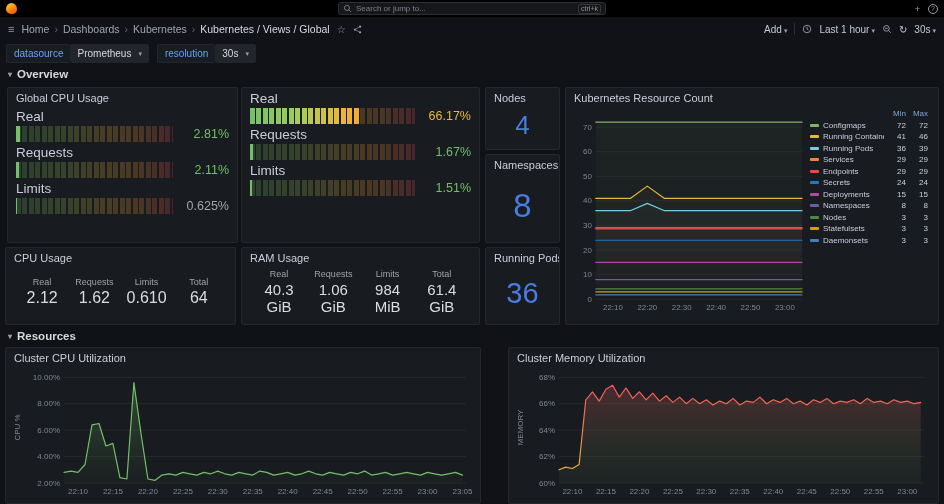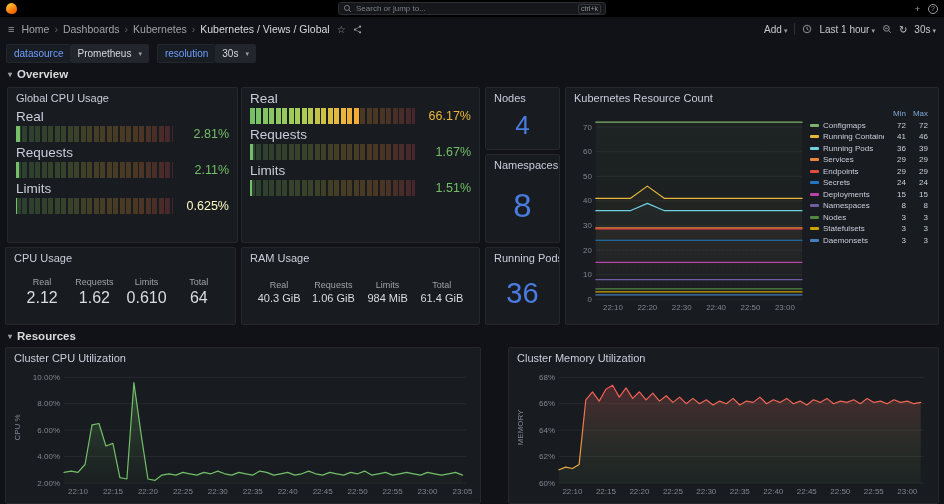--- a/index.html
+++ b/index.html
@@ -46,21 +46,21 @@
   .gauge-bar .lit{position:absolute;left:0;top:0;bottom:0;background-image:var(--grad);background-repeat:no-repeat;}
   .gauge-bar .cells{position:absolute;inset:0;background:repeating-linear-gradient(90deg,transparent 0 5px,#181b1f 5px 6.5px);}
   .gauge-value{width:50px;text-align:right;font-size:12.5px;font-weight:500;}
   
   .big-stat{display:flex;align-items:center;justify-content:center;height:calc(100% - 22px);font-weight:500;}
   
   .stats{display:flex;justify-content:space-between;align-items:center;height:calc(100% - 24px);padding:0 10px;}
   .stat{text-align:center;flex:1;}
   .stat .lbl{font-size:9px;color:#9fa3a8;margin-bottom:2px;}
   .stat .val{font-size:16px;color:#dadce0;font-weight:500;}
-  .stat .val.sm{font-size:11px;}
+  .stat .val.sm{font-size:15px;}
   
   .chart-body{display:flex;padding:0 6px;}
   svg text{font-size:8px;fill:#808691;font-family:"Liberation Sans",sans-serif;}
   .legend{width:124px;padding:2px 4px 0 2px;font-size:8px;color:#ccccdc;}
   .lg-row{display:flex;align-items:center;height:11.5px;white-space:nowrap;}
   .lg-name{flex:1;display:flex;align-items:center;gap:4px;overflow:hidden;}
   .lg-v{width:22px;text-align:right;color:#c7d0d9;}
   .lg-head .lg-v{color:#7da9d9;}
   .sw{display:inline-block;width:9px;height:3px;border-radius:1px;flex:none;}
 </style>
@@ -167,21 +167,21 @@
       </div>
     </div>
     <div class="gauge-group">
       <div class="gauge-label">Limits</div>
       <div class="gauge-line">
         <div class="gauge-bar">
             <div class="dim"></div>
             <div class="lit" style="width: 0.625%; background-size: 16000% 100%;"></div>
             <div class="cells"></div>
           </div>
-        <div class="gauge-value" style="color: #fef9c3;">0.625%</div>
+        <div class="gauge-value" style="color: #a3a3a3;">0.625%</div>
       </div>
     </div>
   </div>
 
   <div class="panel" style="left:241px;top:87px;width:239px;height:156px;">
     <div class="gauge-group">
       <div class="gauge-label">Real</div>
       <div class="gauge-line">
         <div class="gauge-bar">
             <div class="dim"></div>

